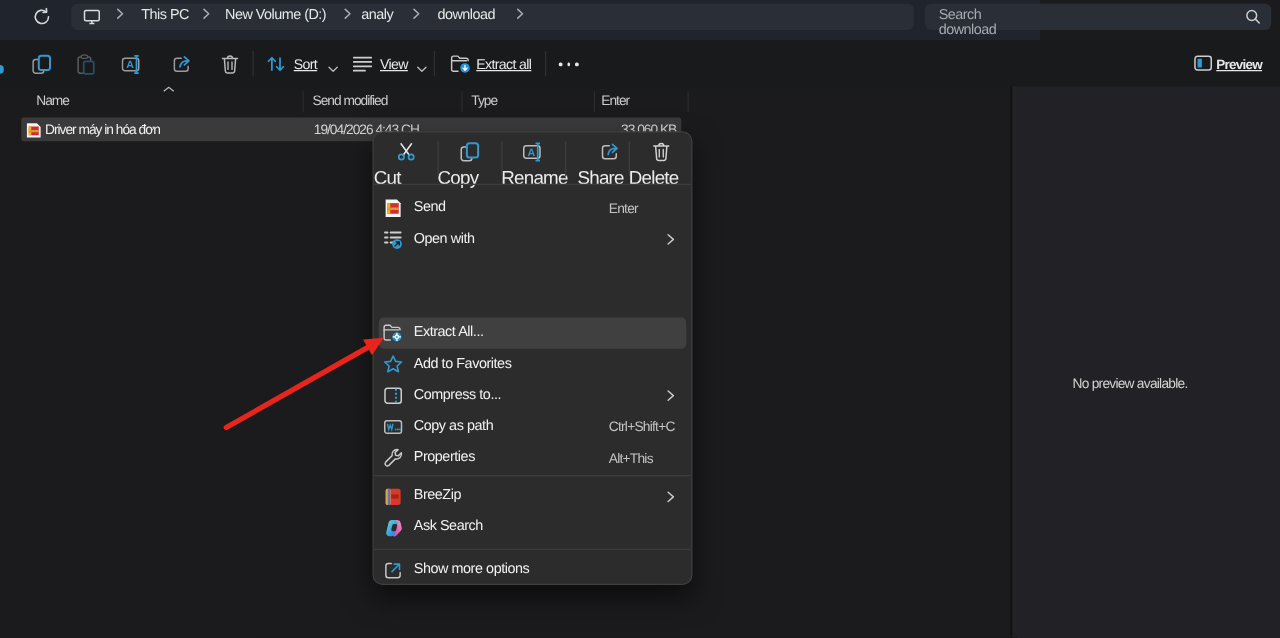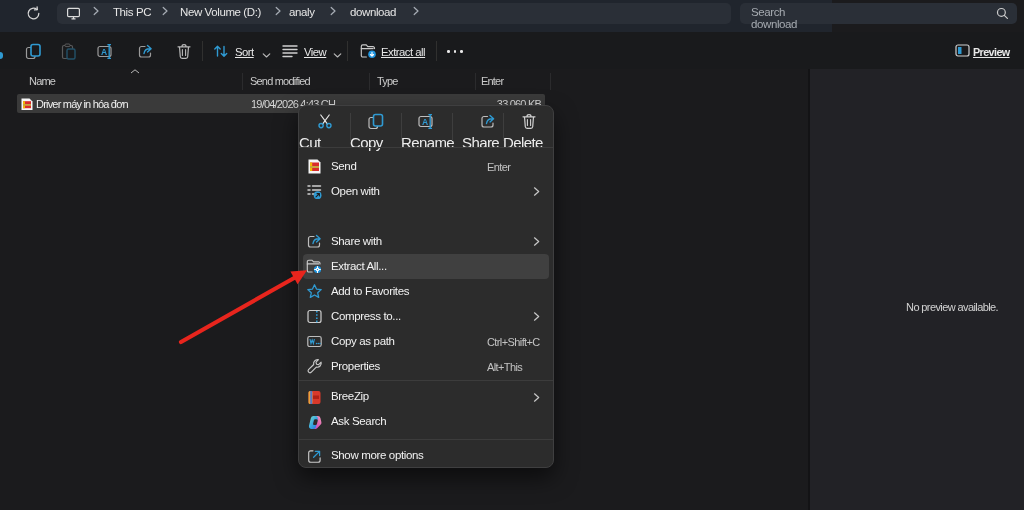--- a/index.html
+++ b/index.html
@@ -14,21 +14,21 @@
   .crumb { position:absolute; top:6px; font-size:11.5px; color:#e6e6e6; letter-spacing:-0.4px; }
   .schev { position:absolute; top:6px; }
   
   #toolbar { position:absolute; left:0; top:32px; width:1024px; height:37px; background:#191a1c; }
   .tsep { position:absolute; top:9px; width:1px; height:20px; background:#30302f; }
   .tlabel { position:absolute; top:14px; font-size:11.3px; color:#e8e8e8; letter-spacing:-0.5px;text-decoration:underline; }
   
   #listpane { position:absolute; left:0; top:69px; width:808px; height:441px; background:#1b1b1d; }
   #divider { position:absolute; left:808px; top:69px; width:2px; height:441px; background:#131315; }
   #prevpane { position:absolute; left:810px; top:69px; width:214px; height:441px; background:#222226; }
-  #noprev { position:absolute; left:810px; top:301px; width:188px; text-align:right;
+  #noprev { position:absolute; left:810px; top:301px; width:188px; text-align:center;
     font-size:11px; color:#d2d2d2; letter-spacing:-0.6px; }
   .hcol { position:absolute; top:75px; font-size:11px; color:#cbcbcb; letter-spacing:-0.8px; }
   .hsep { position:absolute; top:73px; width:1px; height:17px; background:#2b2b2d; }
   #selrow { position:absolute; left:17px; top:94px; width:528px; height:19px; background:#3a3a3a; border-radius:2px; }
   .rtext { position:absolute; top:97.5px; font-size:11px; color:#f0f0f0; letter-spacing:-0.8px; }
   
   #menu { position:absolute; left:298px; top:105px; width:256px; height:363px;
     background:#2c2c2c; border:1px solid #3f3f40; border-radius:8px;
     box-shadow:0 10px 22px rgba(0,0,0,0.55); }
   .mcell { position:absolute; top:0; width:51px; height:41px; }
@@ -247,30 +247,20 @@
       <svg class="ic" viewBox="0 0 17 17">
         <path d="M2 3 h2 M2 7 h2 M2 11 h2 M6.5 3 h8 M6.5 7 h8 M6.5 11 h4" stroke="#cfcfcf" stroke-width="1.5" stroke-linecap="round"></path>
         <circle cx="11.6" cy="12.2" r="3.9" fill="#2f9ad2"></circle>
         <path d="M10 13.8 L13.4 10.6 M13.4 10.6 h-2.4 M13.4 10.6 v2.4" stroke="#1c1c1c" stroke-width="1.1" fill="none" stroke-linecap="round"></path>
       </svg>
       <div class="lbl">Open with</div>
       <svg class="chv" width="9" height="11" viewBox="0 0 9 11">
           <path d="M2.5 1.8 L6.7 5.5 L2.5 9.2" fill="none" stroke="#c9c9c9" stroke-width="1.2" stroke-linecap="round" stroke-linejoin="round"></path>
         </svg>
     </div>
-    <div class="mi" style="top:123px">
-      <svg class="ic" viewBox="0 0 17 17">
-        <path d="M8 3.5 H4.5 a2 2 0 0 0 -2 2 V12 a2 2 0 0 0 2 2 h7 a2 2 0 0 0 2 -2 V10" fill="none" stroke="#bdbdbd" stroke-width="1.2" stroke-linecap="round"></path>
-        <path d="M7 10.5 c0.5 -3 2.5 -4.8 5.5 -4.8 M10.5 2.5 l3.6 3.2 -3.6 3.2" fill="none" stroke="#2f9ad2" stroke-width="1.4" stroke-linecap="round" stroke-linejoin="round"></path>
-      </svg>
-      <div class="lbl">Share with</div>
-      <svg class="chv" width="9" height="11" viewBox="0 0 9 11">
-          <path d="M2.5 1.8 L6.7 5.5 L2.5 9.2" fill="none" stroke="#c9c9c9" stroke-width="1.2" stroke-linecap="round" stroke-linejoin="round"></path>
-        </svg>
-    </div>
     <div class="mi hl" style="top:148px">
       <svg class="ic" viewBox="0 0 17 17">
         <path d="M1.3 5.9 V3.7 a1.5 1.5 0 0 1 1.5 -1.5 h3.2 l1.6 1.7 h4.9 a1.5 1.5 0 0 1 1.5 1.5 v0.5" fill="none" stroke="#c9c9c9" stroke-width="1.15" stroke-linecap="round"></path>
         <path d="M1.3 5.9 h11.4 M1.3 5.9 v6.6 a1.5 1.5 0 0 0 1.5 1.5 h3.4" fill="none" stroke="#c9c9c9" stroke-width="1.15" stroke-linecap="round"></path>
         <circle cx="11.5" cy="11.5" r="4.4" fill="#3e3e3e"></circle>
         <circle cx="11.5" cy="11.5" r="3.6" fill="#2196e0"></circle>
         <circle cx="11.5" cy="11.5" r="1.3" fill="none" stroke="#fff" stroke-width="1.05"></circle>
         <path d="M11.5 8.6 v1.6 M11.5 12.8 v1.6 M8.6 11.5 h1.6 M12.8 11.5 h1.6" stroke="#fff" stroke-width="1.05" stroke-linecap="round"></path>
       </svg>
       <div class="lbl">Extract All...</div>

